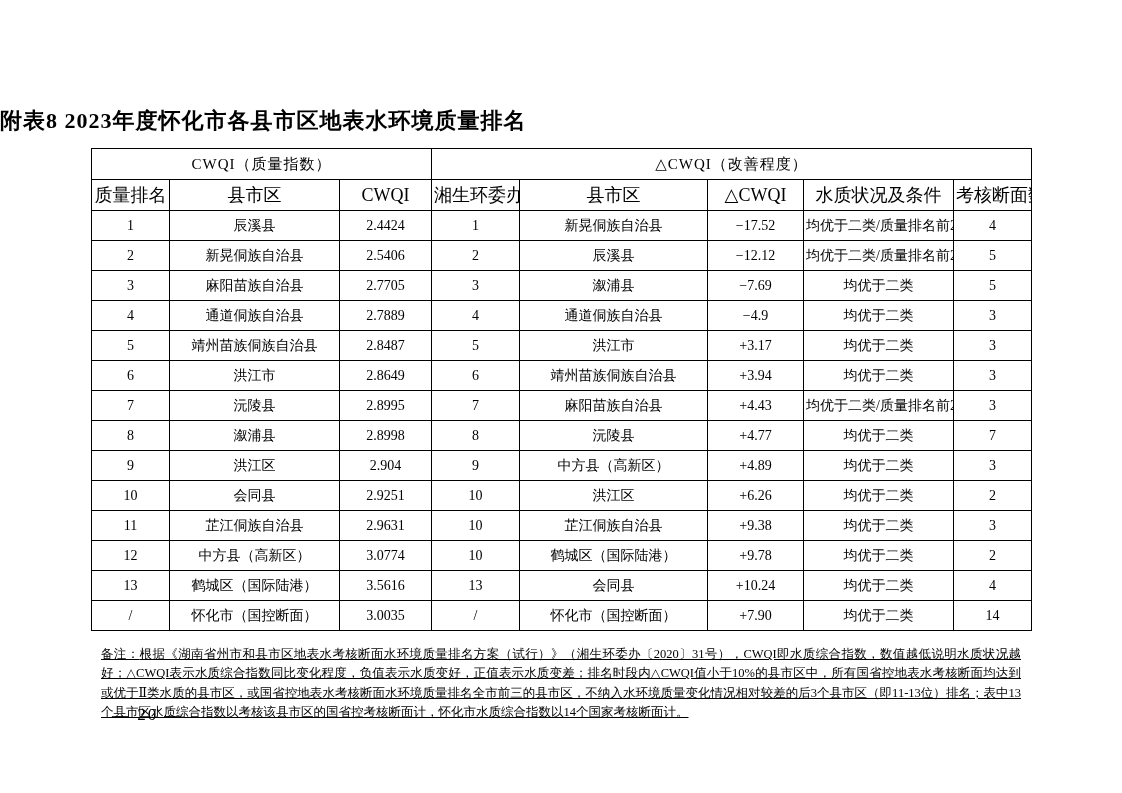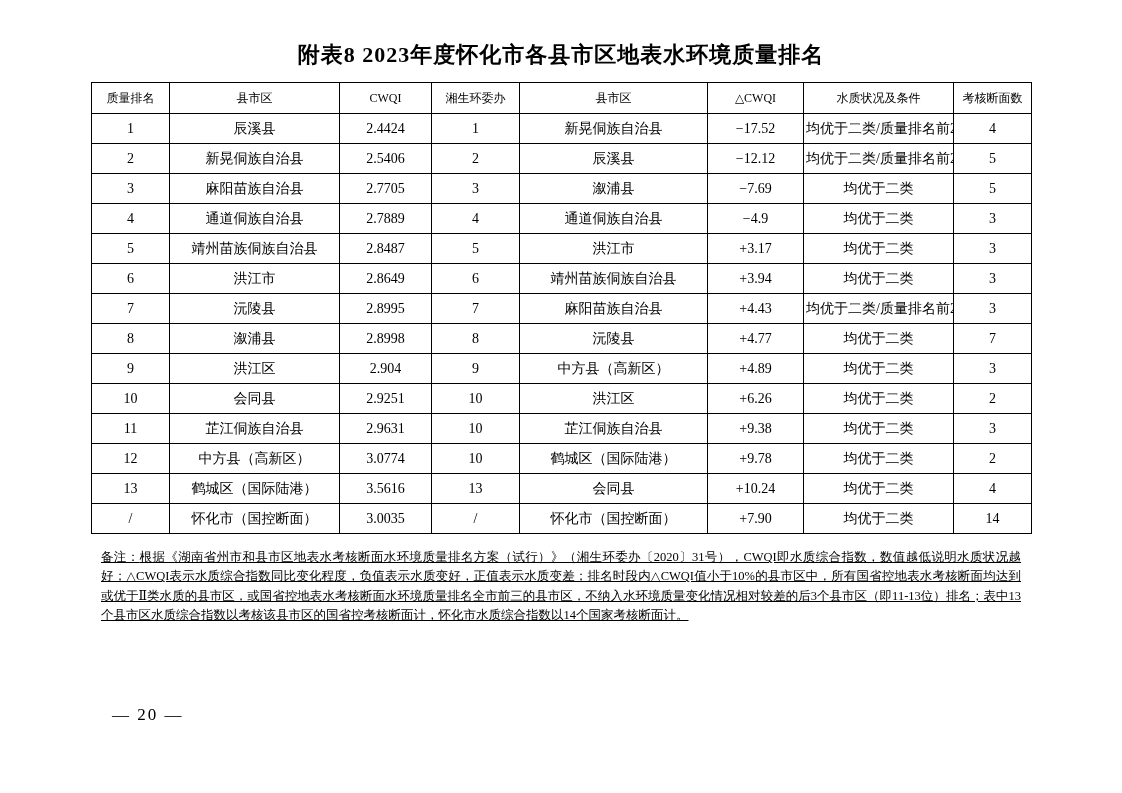--- a/index.html
+++ b/index.html
@@ -16,26 +16,25 @@
     overflow: hidden;
   }
   .page {
     width: 1122px;
     height: 793px;
     position: relative;
     box-sizing: border-box;
     padding: 0;
   }
   .title {
-    text-align: center;
     font-size: 22px;
     font-weight: bold;
     letter-spacing: 1px;
     margin: 0;
-    padding-top: 40px;
+    padding-top: 106px;
     padding-bottom: 12px;
     font-family: "Liberation Serif", "DejaVu Serif", serif;
   }
   .table-wrap {
     width: 940px;
     margin: 0 auto;
   }
   table.main {
     border-collapse: collapse;
     width: 940px;
@@ -53,21 +52,21 @@
     white-space: nowrap;
     overflow: hidden;
   }
   table.main .grouphdr {
     height: 30px;
     font-size: 15px;
     letter-spacing: 1px;
   }
   table.main .colhdr {
     height: 30px;
-    font-size: 12px;
+    font-size: 18px;
   }
   .num {
     font-family: "Liberation Serif", "DejaVu Serif", serif;
   }
   .note {
     width: 920px;
     margin: 14px auto 0 auto;
     font-size: 12.5px;
     line-height: 1.55;
     text-align: justify;
@@ -109,20 +108,24 @@
           <col class="c2">
           <col class="c3">
           <col class="c4">
           <col class="c5">
           <col class="c6">
           <col class="c7">
           <col class="c8">
       </colgroup>
       <thead>
         <tr>
+          <th class="grouphdr" colspan="3">CWQI（质量指数）</th>
+          <th class="grouphdr" colspan="5">△CWQI（改善程度）</th>
+        </tr>
+        <tr>
           <th class="colhdr">质量排名</th>
           <th class="colhdr">县市区</th>
           <th class="colhdr">CWQI</th>
           <th class="colhdr">湘生环委办</th>
           <th class="colhdr">县市区</th>
           <th class="colhdr">△CWQI</th>
           <th class="colhdr">水质状况及条件</th>
           <th class="colhdr">考核断面数</th>
         </tr>
       </thead>

